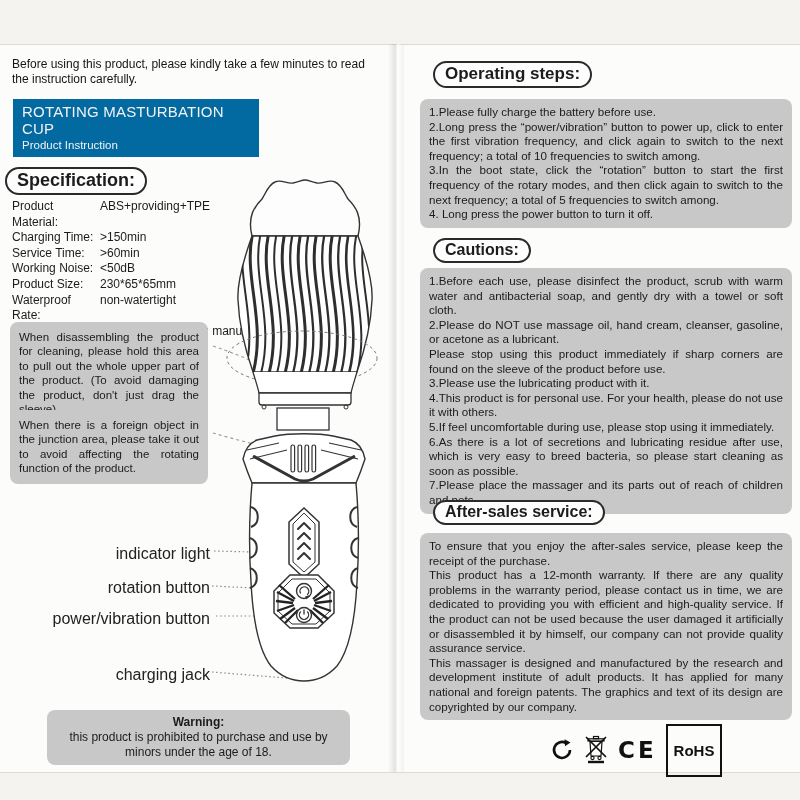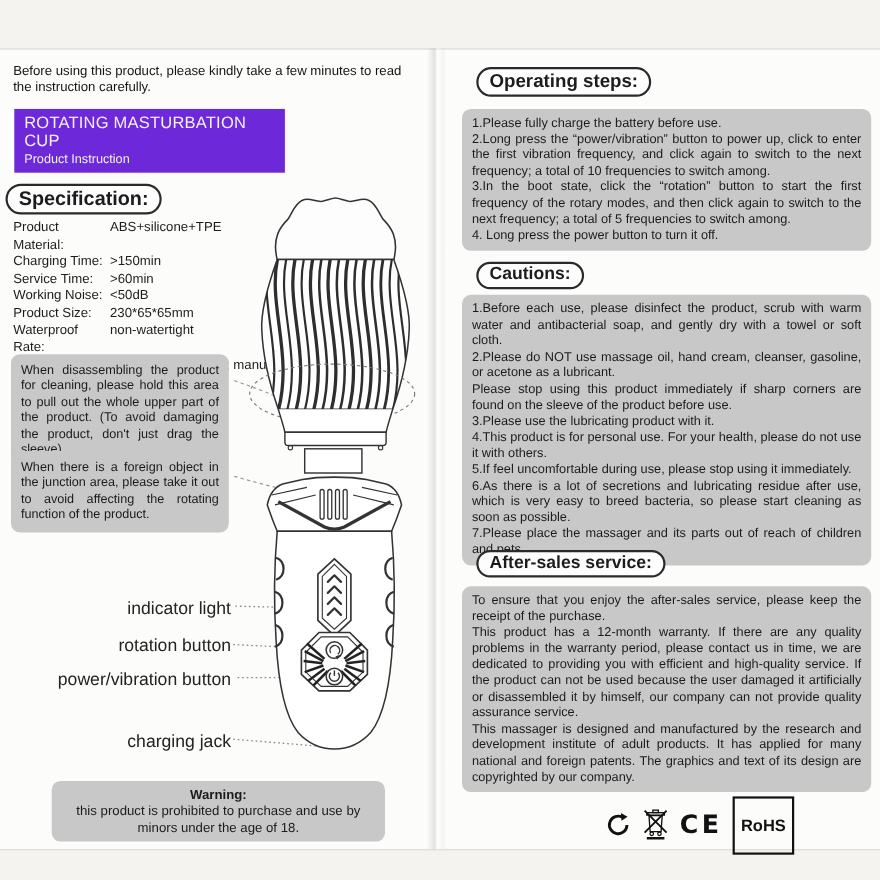--- a/index.html
+++ b/index.html
@@ -4,21 +4,21 @@
 <style>
   html,body{margin:0;padding:0;background:#e8e6e3;}
   #canvas{position:relative;width:800px;height:800px;background:#fcfcfb;overflow:hidden;
           font-family:"Liberation Sans", sans-serif;color:#1c1c1c;}
   .outer-top{position:absolute;left:0;top:0;width:800px;height:44px;background:#f5f3f0;border-bottom:1px solid #ddrawl;}
   .outer-top{border-bottom:1px solid #ddd9d5;}
   .outer-bottom{position:absolute;left:0;top:772px;width:800px;height:28px;background:#f5f3f0;border-top:1px solid #ddd9d5;}
   .seam{position:absolute;left:388px;top:44px;width:16px;height:728px;
         background:linear-gradient(to right, rgba(0,0,0,0) 0%, rgba(0,0,0,0.10) 45%, rgba(255,255,255,0.6) 60%, rgba(0,0,0,0.04) 100%);}
   .intro{position:absolute;left:12px;top:57px;width:368px;font-size:12px;line-height:14.5px;color:#151515;}
-  .title-box{position:absolute;left:13px;top:99px;width:228px;background:#6d28d9;color:#f2f2f2;padding:4px 9px 6px 9px;}
+  .title-box{position:absolute;left:13px;top:99px;width:228px;background:#0369a1;color:#f2f2f2;padding:4px 9px 6px 9px;}
   .title-box .t1{font-size:15px;letter-spacing:0.2px;}
   .title-box .t2{font-size:11.5px;margin-top:2px;}
   .pill{position:absolute;border:2px solid #2a2a2a;border-radius:14px;background:#fdfdfd;
         font-weight:bold;padding:1px 10px 2px 10px;white-space:nowrap;}
   .pill.left{left:5px;top:167px;font-size:18px;}
   .spec-list{position:absolute;left:12px;top:199px;width:246px;font-size:12px;line-height:15.6px;}
   .spec-row{display:flex;}
   .spec-row .lbl{width:88px;flex:0 0 88px;}
   .spec-wrap{display:block;}
   .gray{background:#c8c8c8;border-radius:8px;color:#1b1b1b;}
@@ -57,21 +57,21 @@
   <div class="title-box">
     <div class="t1">ROTATING MASTURBATION CUP</div>
     <div class="t2">Product Instruction</div>
   </div>
 
   <div class="pill left">Specification:</div>
 
   <div class="spec-list">
     <div class="spec-row">
         <span class="lbl">Product Material:</span>
-        <span>ABS+silicone+TPE</span>
+        <span>ABS+providing+TPE</span>
       </div>
     <div class="spec-row">
         <span class="lbl">Charging Time:</span>
         <span>&gt;150min</span>
       </div>
     <div class="spec-row">
         <span class="lbl">Service Time:</span>
         <span>&gt;60min</span>
       </div>
     <div class="spec-row">

